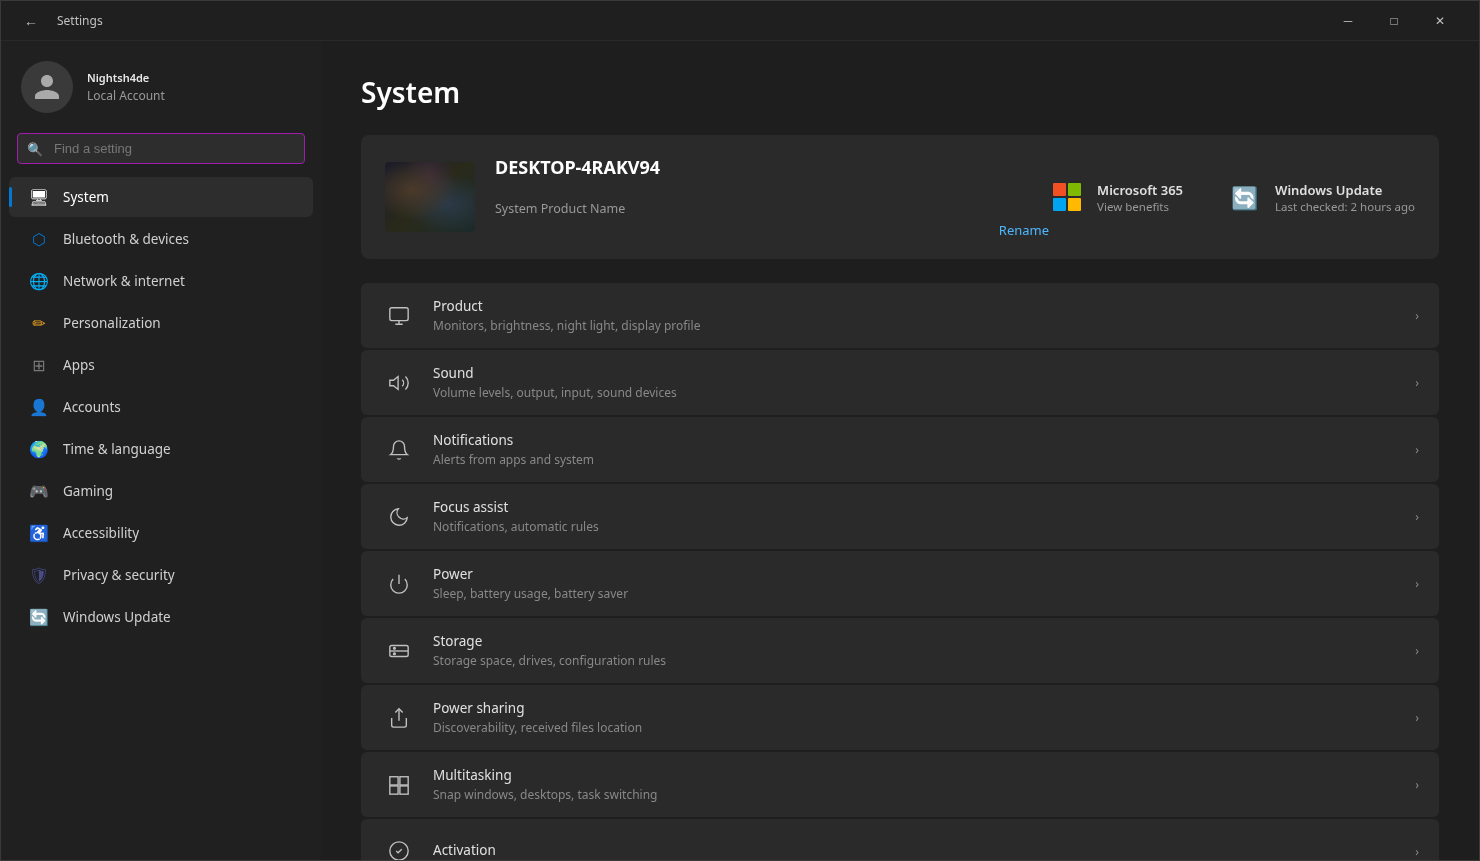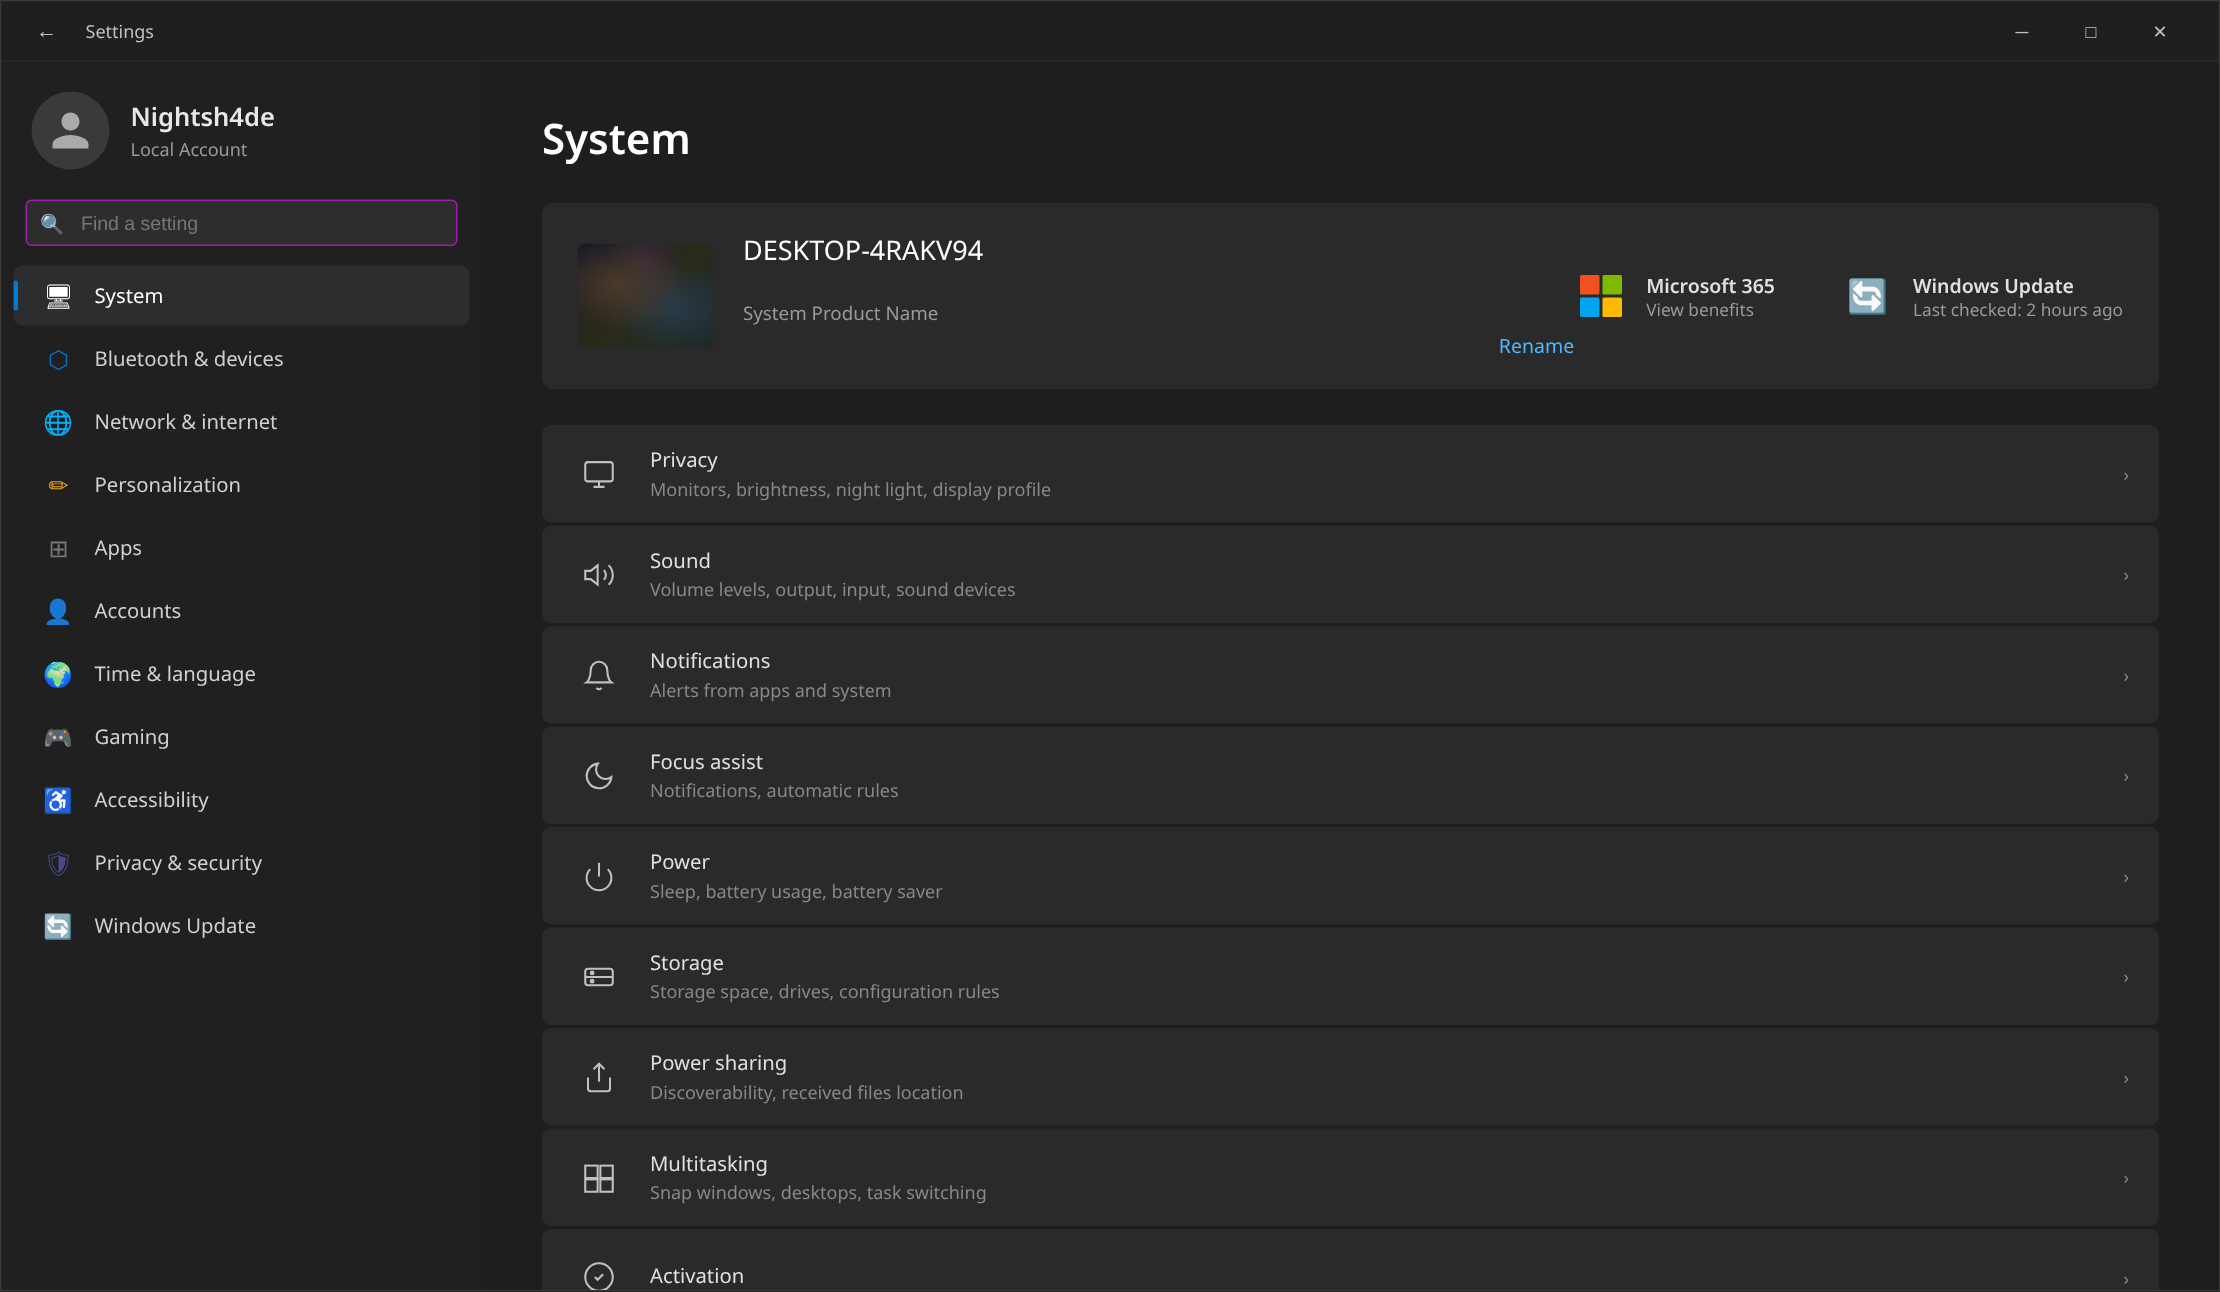--- a/index.html
+++ b/index.html
@@ -89,21 +89,21 @@
       border-radius: 50%;
       background: #3a3a3a;
       display: flex;
       align-items: center;
       justify-content: center;
       flex-shrink: 0;
     }
     .avatar svg { width: 30px; height: 30px; fill: #aaa; }
     .user-info {}
     .user-name {
-      font-size: 17px;
+      font-size: 11px;
       font-weight: 600;
       color: #e8e8e8;
     }
     .user-type {
       font-size: 12px;
       color: #999;
       margin-top: 2px;
     }
     .search-box {
       margin: 4px 16px 12px 16px;
@@ -204,21 +204,21 @@
       height: 100%;
       background:
         radial-gradient(ellipse at 30% 40%, #4a3a2a 0%, transparent 50%),
         radial-gradient(ellipse at 70% 60%, #2a3a4a 0%, transparent 50%),
         radial-gradient(ellipse at 50% 20%, #3a2a3a 0%, transparent 40%),
         linear-gradient(135deg, #1a1a2a 0%, #2a2a1a 50%, #1a2a2a 100%);
     }
     .device-info { flex: 1; }
     .device-name {
       font-size: 18px;
-      font-weight: 400;
+      font-weight: 700;
       color: #ffffff;
     }
     .device-desc {
       font-size: 12.5px;
       color: #999;
       margin-top: 21px;
     }
     .device-rename {
       color: #4db8ff;
       font-size: 13px;
@@ -464,21 +464,21 @@
       <div class="settings-list">
 
         <div class="settings-item">
           <div class="settings-item-icon">
             <svg width="22" height="22" viewBox="0 0 24 24" fill="#c0c0c0">
                 <rect x="2" y="3" width="20" height="14" rx="2" stroke="#c0c0c0" stroke-width="1.5" fill="none"></rect>
                 <path d="M8 21h8M12 17v4" stroke="#c0c0c0" stroke-width="1.5"></path>
               </svg>
           </div>
           <div class="settings-item-text">
-            <div class="settings-item-title">Privacy</div>
+            <div class="settings-item-title">Product</div>
             <div class="settings-item-desc">Monitors, brightness, night light, display profile</div>
           </div>
           <div class="settings-item-arrow">›</div>
         </div>
 
         <div class="settings-item">
           <div class="settings-item-icon">
             <svg width="22" height="22" viewBox="0 0 24 24" fill="none" stroke="#c0c0c0" stroke-width="1.5">
                 <path d="M11 5L6 9H2v6h4l5 4V5z"></path>
                 <path d="M15.54 8.46a5 5 0 0 1 0 7.07"></path>

